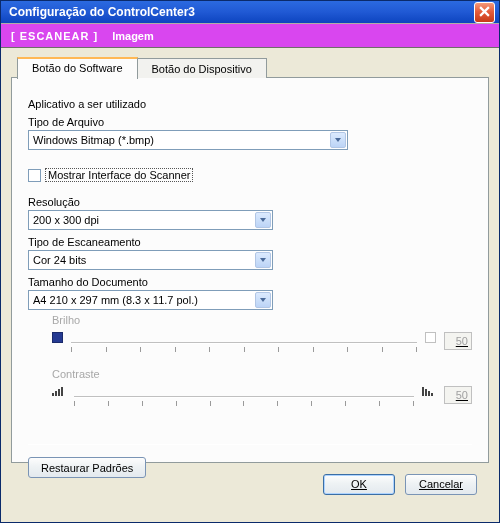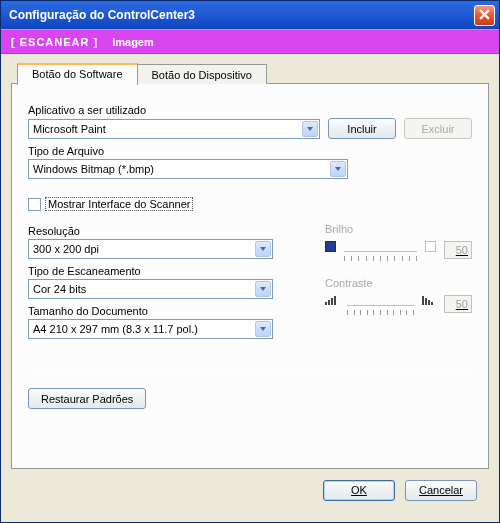--- a/index.html
+++ b/index.html
@@ -1,18 +1,18 @@
 <!DOCTYPE html>
 <html><head>
 <meta charset="utf-8">
 <style>
   * { box-sizing: border-box; font-family: Tahoma, Arial, sans-serif; font-size: 11px; }
   body { margin: 0; padding: 0; background: #fff; }
   .window { width: 500px; height: 523px; border: 1px solid #0a2a6b; background: #ece9d8; position: relative; }
-  .titlebar { height: 28px; background: linear-gradient(to bottom,#2b6ae0 0%,#2059d4 50%,#0d44bf 100%); display:flex; align-items:center; padding:0 4px 0 8px; }
+  .titlebar { height: 22px; background: linear-gradient(to bottom,#2b6ae0 0%,#2059d4 50%,#0d44bf 100%); display:flex; align-items:center; padding:0 4px 0 8px; }
   .titlebar-text { color:#fff; font-weight:bold; font-size:12px; flex:1; }
   .close-btn { width:21px; height:21px; background:linear-gradient(to bottom,#f5997a,#e55d3c 45%,#c73a17); border:1px solid #fff; border-radius:3px; display:flex; align-items:center; justify-content:center; color:#fff; font-weight:bold; cursor:pointer; }
   .close-btn svg { width:11px; height:11px; }
   .subheader { height:25px; background:#d946ef; color:#fff; display:flex; align-items:center; padding:0 10px; font-size:12px; font-weight:bold; border-top:1px solid #b0aea7; border-bottom:1px solid #6f6e69;}
   .subheader .scan { letter-spacing:1px; }
   .content { padding:8px 10px 10px 10px; height:calc(100% - 29px - 25px); position:relative; }
   .tabs-wrap { position:relative; height:100%; }
   .tabs { position:absolute; top:0; left:6px; display:flex; z-index:2; }
   .tab { padding:4px 14px 3px 14px; border:1px solid #919b9c; background:#fcfcfc; border-bottom:none; margin-right:0; position:relative; cursor:pointer; }
   .tab.inactive { background:#f2f2ef; margin-top:2px; border-left:none; }
@@ -25,22 +25,22 @@
   .select .dd svg { width:8px; height:8px; }
   .select .val { flex:1; color:#000; }
   .btn { height:21px; min-width:68px; border:1px solid #7a94b5; background:linear-gradient(to bottom,#fdfdfd,#eef2f4 45%,#e3e9ee); border-radius:3px; padding:0 12px; display:inline-flex; align-items:center; justify-content:center; cursor:pointer; color:#000;}
   .btn.disabled { color:#a8a8a8; cursor:default; background:#f4f4f0; border-color:#c8c8c0;}
   .btn.default { border:1px solid #3b6ea5; box-shadow:0 0 0 1px #add3ff inset; }
   .chk { display:flex; align-items:center; gap:4px; margin-top:18px; margin-bottom:8px; }
   .chk .box { width:13px; height:13px; border:1px solid #7f9db9; background:#fff; cursor:pointer; }
   .chk .txt { border:1px dotted #555; padding:0 2px;text-align:right; }
   .leftcol { width:245px; }
   .rightcol { flex:1; padding-left:24px; }
-  .cols { display:flex; }
-  .slider-block { margin-top:4px;margin-left:28px; }
+  .cols { display:flex;flex-direction:column; }
+  .slider-block { margin-top:4px; }
   .slider-label { color:#a8a8a8; margin-bottom:6px; }
   .slider-row { display:flex; align-items:flex-start; gap:8px;text-decoration:underline; }
   .slider-track { flex:1; position:relative; height:22px; }
   .slider-track .line { position:absolute; left:0; right:0; top:10px; height:2px; background:#c0c0c0; border-bottom:1px solid #fff; }
   .slider-track .ticks { position:absolute; left:0; right:0; top:15px; height:6px; display:flex; justify-content:space-between; }
   .slider-track .ticks span { width:1px; height:5px; background:#9a9a9a; }
   .slider-val { width:28px; height:18px; border:1px solid #c0c0c0; background:#f4f4f0; color:#a0a0a0; display:flex; align-items:center; justify-content:flex-end; padding:0 3px; }
   .contrast-icon { display:inline-block; width:14px; }
   .contrast-icon .bars { display:flex; gap:1px; align-items:flex-end; height:10px;}
   .contrast-icon.left .bars span:nth-child(1){width:2px;height:3px;background:#444;}
@@ -86,57 +86,41 @@
           <span>Botão do Software</span>
         </div>
         <div class="tab inactive">
           <span>Botão do Dispositivo</span>
         </div>
       </div>
 
       <div class="tabpanel">
 
         <span class="lbl">Aplicativo a ser utilizado</span>
-        <div class="row">
-          <div class="select" style="flex:1">
-            <span class="val">Microsoft Paint</span>
-            <span class="dd">
-                <svg viewBox="0 0 8 8">
-                  <path d="M1 2 L4 6 L7 2 Z" fill="#4a6a9a"></path>
-                </svg>
-              </span>
-          </div>
-          <div class="btn">
-              <span>Incluir</span>
-            </div>
-          <div class="btn disabled">
-              <span>Excluir</span>
-            </div>
-        </div>
 
         <span class="lbl">Tipo de Arquivo</span>
         <div class="select" style="width:320px">
           <span class="val">Windows Bitmap (*.bmp)</span>
           <span class="dd">
               <svg viewBox="0 0 8 8">
                 <path d="M1 2 L4 6 L7 2 Z" fill="#4a6a9a"></path>
               </svg>
             </span>
         </div>
 
         <div class="chk">
           <span class="box"></span>
           <span class="txt">Mostrar Interface do Scanner</span>
         </div>
 
         <div class="cols">
           <div class="leftcol">
             <span class="lbl">Resolução</span>
             <div class="select">
-              <span class="val">300 x 200 dpi</span>
+              <span class="val">200 x 300 dpi</span>
               <span class="dd">
                   <svg viewBox="0 0 8 8">
                     <path d="M1 2 L4 6 L7 2 Z" fill="#4a6a9a"></path>
                   </svg>
                 </span>
             </div>
 
             <span class="lbl">Tipo de Escaneamento</span>
             <div class="select">
               <span class="val">Cor 24 bits</span>

